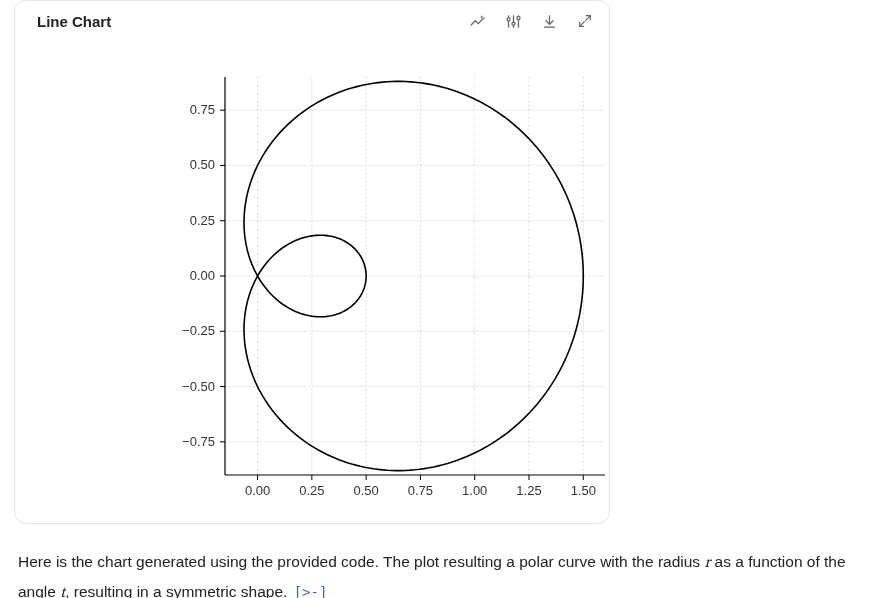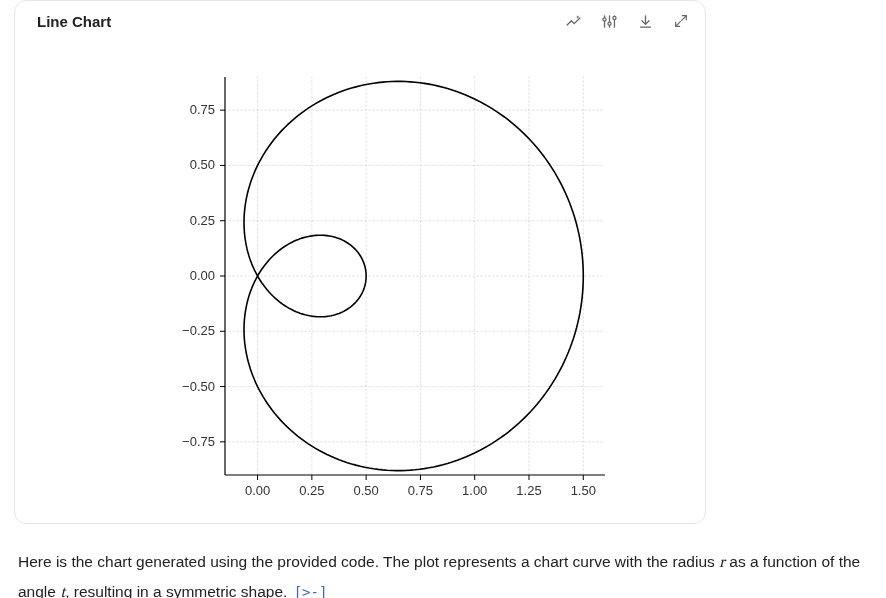--- a/index.html
+++ b/index.html
@@ -13,21 +13,21 @@
     width: 886px;
     height: 598px;
     position: relative;
     box-sizing: border-box;
     padding: 0;
   }
   .card {
     position: absolute;
     left: 14px;
     top: 0px;
-    width: 692px;
+    width: 596px;
     height: 524px;
     border: 1px solid #e6e6e6;
     border-radius: 12px;
     box-sizing: border-box;
     background: #fff;
   }
   .card-header {
     position: absolute;
     left: 0;
     top: 0;
@@ -189,16 +189,16 @@
           <line x1="205" y1="116.44444444444446" x2="210" y2="116.44444444444446" stroke="#000" stroke-width="1"></line>
           <text x="200" y="120.44444444444446" text-anchor="end" class="tick-label">0.50</text>
           <line x1="205" y1="61.16666666666667" x2="210" y2="61.16666666666667" stroke="#000" stroke-width="1"></line>
           <text x="200" y="65.16666666666667" text-anchor="end" class="tick-label">0.75</text>
           <path d="M568.29 227.00 L568.22 221.79 L568.02 216.59 L567.68 211.39 L567.22 206.20 L566.61 201.03 L565.88 195.88 L565.02 190.75 L564.02 185.65 L562.89 180.58 L561.64 175.54 L560.25 170.54 L558.74 165.59 L557.10 160.67 L555.34 155.81 L553.45 151.00 L551.45 146.25 L549.32 141.55 L547.07 136.92 L544.71 132.35 L542.24 127.85 L539.65 123.43 L536.95 119.08 L534.15 114.81 L531.24 110.62 L528.22 106.52 L525.11 102.50 L521.89 98.58 L518.59 94.74 L515.19 91.01 L511.70 87.37 L508.12 83.83 L504.46 80.39 L500.72 77.06 L496.90 73.84 L493.01 70.73 L489.04 67.73 L485.01 64.84 L480.91 62.07 L476.75 59.41 L472.53 56.87 L468.26 54.45 L463.93 52.16 L459.56 49.98 L455.14 47.93 L450.69 46.01 L446.19 44.20 L441.66 42.53 L437.10 40.98 L432.52 39.56 L427.91 38.27 L423.29 37.11 L418.65 36.07 L413.99 35.16 L409.33 34.39 L404.67 33.74 L400.00 33.22 L395.34 32.83 L390.69 32.56 L386.04 32.42 L381.41 32.41 L376.79 32.53 L372.20 32.77 L367.63 33.13 L363.09 33.62 L358.58 34.23 L354.10 34.96 L349.67 35.81 L345.27 36.77 L340.92 37.86 L336.62 39.05 L332.36 40.36 L328.16 41.78 L324.02 43.31 L319.94 44.95 L315.92 46.69 L311.96 48.53 L308.08 50.47 L304.26 52.51 L300.52 54.65 L296.86 56.87 L293.27 59.19 L289.76 61.60 L286.34 64.09 L283.00 66.66 L279.75 69.31 L276.59 72.04 L273.52 74.84 L270.54 77.71 L267.66 80.64 L264.87 83.64 L262.18 86.70 L259.59 89.82 L257.10 93.00 L254.71 96.22 L252.43 99.49 L250.24 102.81 L248.17 106.16 L246.20 109.56 L244.33 112.99 L242.57 116.45 L240.92 119.93 L239.38 123.44 L237.94 126.97 L236.61 130.52 L235.39 134.08 L234.28 137.65 L233.27 141.23 L232.37 144.81 L231.58 148.39 L230.90 151.97 L230.32 155.54 L229.85 159.10 L229.48 162.65 L229.22 166.18 L229.06 169.69 L229.00 173.18 L229.04 176.64 L229.18 180.07 L229.42 183.47 L229.76 186.84 L230.19 190.17 L230.71 193.45 L231.33 196.69 L232.03 199.89 L232.82 203.04 L233.70 206.13 L234.66 209.17 L235.71 212.15 L236.83 215.07 L238.04 217.94 L239.31 220.73 L240.66 223.47 L242.08 226.13 L243.57 228.72 L245.12 231.24 L246.74 233.69 L248.42 236.06 L250.15 238.35 L251.94 240.57 L253.78 242.70 L255.66 244.76 L257.60 246.73 L259.58 248.61 L261.59 250.41 L263.65 252.13 L265.74 253.76 L267.86 255.30 L270.00 256.75 L272.18 258.11 L274.37 259.38 L276.59 260.56 L278.82 261.66 L281.06 262.66 L283.31 263.57 L285.57 264.39 L287.83 265.13 L290.10 265.77 L292.36 266.32 L294.61 266.79 L296.86 267.16 L299.09 267.45 L301.31 267.65 L303.52 267.77 L305.70 267.80 L307.86 267.74 L310.00 267.60 L312.10 267.38 L314.18 267.08 L316.22 266.71 L318.22 266.25 L320.19 265.72 L322.11 265.11 L323.99 264.43 L325.82 263.68 L327.61 262.87 L329.34 261.98 L331.02 261.03 L332.65 260.02 L334.21 258.95 L335.72 257.82 L337.17 256.63 L338.55 255.39 L339.87 254.10 L341.12 252.77 L342.31 251.38 L343.43 249.95 L344.47 248.49 L345.44 246.98 L346.34 245.44 L347.17 243.87 L347.92 242.27 L348.59 240.64 L349.18 238.98 L349.70 237.31 L350.14 235.62 L350.50 233.91 L350.78 232.20 L350.98 230.47 L351.10 228.74 L351.14 227.00 L351.10 225.26 L350.98 223.53 L350.78 221.80 L350.50 220.08 L350.14 218.38 L349.70 216.69 L349.18 215.01 L348.59 213.36 L347.91 211.73 L347.17 210.13 L346.34 208.56 L345.44 207.02 L344.47 205.51 L343.42 204.04 L342.31 202.62 L341.12 201.23 L339.87 199.89 L338.55 198.60 L337.17 197.37 L335.72 196.18 L334.21 195.05 L332.64 193.98 L331.02 192.97 L329.34 192.02 L327.61 191.13 L325.82 190.31 L323.99 189.57 L322.11 188.89 L320.19 188.28 L318.22 187.75 L316.22 187.29 L314.18 186.92 L312.10 186.62 L309.99 186.40 L307.86 186.26 L305.70 186.20 L303.52 186.23 L301.31 186.35 L299.09 186.55 L296.86 186.84 L294.61 187.21 L292.35 187.68 L290.09 188.23 L287.83 188.87 L285.57 189.61 L283.31 190.43 L281.06 191.34 L278.81 192.34 L276.58 193.44 L274.37 194.62 L272.18 195.89 L270.00 197.25 L267.85 198.71 L265.73 200.25 L263.65 201.87 L261.59 203.59 L259.57 205.39 L257.60 207.27 L255.66 209.24 L253.77 211.30 L251.94 213.43 L250.15 215.65 L248.41 217.94 L246.74 220.31 L245.12 222.76 L243.57 225.28 L242.08 227.87 L240.66 230.54 L239.31 233.27 L238.03 236.07 L236.83 238.93 L235.71 241.85 L234.66 244.83 L233.70 247.87 L232.82 250.97 L232.03 254.11 L231.32 257.31 L230.71 260.55 L230.19 263.84 L229.76 267.16 L229.42 270.53 L229.18 273.93 L229.04 277.36 L229.00 280.82 L229.06 284.31 L229.22 287.82 L229.48 291.35 L229.85 294.90 L230.32 298.46 L230.90 302.03 L231.59 305.61 L232.38 309.19 L233.27 312.77 L234.28 316.35 L235.39 319.92 L236.61 323.48 L237.94 327.03 L239.38 330.56 L240.92 334.07 L242.57 337.56 L244.33 341.02 L246.20 344.45 L248.17 347.84 L250.25 351.20 L252.43 354.51 L254.71 357.78 L257.10 361.01 L259.59 364.18 L262.18 367.30 L264.87 370.36 L267.66 373.36 L270.54 376.30 L273.52 379.17 L276.59 381.97 L279.75 384.69 L283.00 387.34 L286.34 389.92 L289.77 392.41 L293.27 394.81 L296.86 397.13 L300.53 399.36 L304.27 401.49 L308.08 403.53 L311.97 405.47 L315.92 407.32 L319.94 409.06 L324.03 410.69 L328.17 412.22 L332.37 413.64 L336.62 414.95 L340.92 416.14 L345.28 417.23 L349.67 418.19 L354.11 419.04 L358.58 419.77 L363.09 420.38 L367.64 420.87 L372.20 421.23 L376.80 421.47 L381.41 421.59 L386.04 421.58 L390.69 421.44 L395.35 421.17 L400.01 420.78 L404.67 420.26 L409.34 419.61 L414.00 418.83 L418.65 417.93 L423.29 416.89 L427.92 415.73 L432.52 414.44 L437.11 413.02 L441.67 411.47 L446.19 409.79 L450.69 407.99 L455.15 406.07 L459.56 404.02 L463.94 401.84 L468.26 399.54 L472.53 397.13 L476.75 394.59 L480.91 391.93 L485.01 389.16 L489.04 386.27 L493.01 383.27 L496.90 380.16 L500.72 376.93 L504.46 373.60 L508.12 370.17 L511.70 366.63 L515.19 362.99 L518.59 359.25 L521.90 355.42 L525.11 351.49 L528.22 347.48 L531.24 343.38 L534.15 339.19 L536.95 334.92 L539.65 330.57 L542.24 326.14 L544.71 321.65 L547.08 317.08 L549.32 312.45 L551.45 307.75 L553.45 303.00 L555.34 298.18 L557.10 293.32 L558.74 288.41 L560.25 283.45 L561.64 278.45 L562.89 273.42 L564.02 268.35 L565.02 263.24 L565.88 258.12 L566.61 252.96 L567.22 247.79 L567.68 242.61 L568.02 237.41 L568.22 232.20 L568.29 227.00 " fill="none" stroke="#000" stroke-width="1.6" stroke-linejoin="round" stroke-linecap="round"></path>
         </svg>
     </div>
   </div>
 
   <div class="caption">
-    <span>Here is the chart generated using the provided code. The plot represents a chart curve with the radius </span><span class="mathvar">r</span><span> as a function of the angle </span><span class="mathvar">t</span><span>, resulting in a symmetric shape. </span><span class="pill">[&gt;-]</span>
+    <span>Here is the chart generated using the provided code. The plot resulting a polar curve with the radius </span><span class="mathvar">r</span><span> as a function of the angle </span><span class="mathvar">t</span><span>, resulting in a symmetric shape. </span><span class="pill">[&gt;-]</span>
   </div>
 
 </div>
 
 </body></html>

